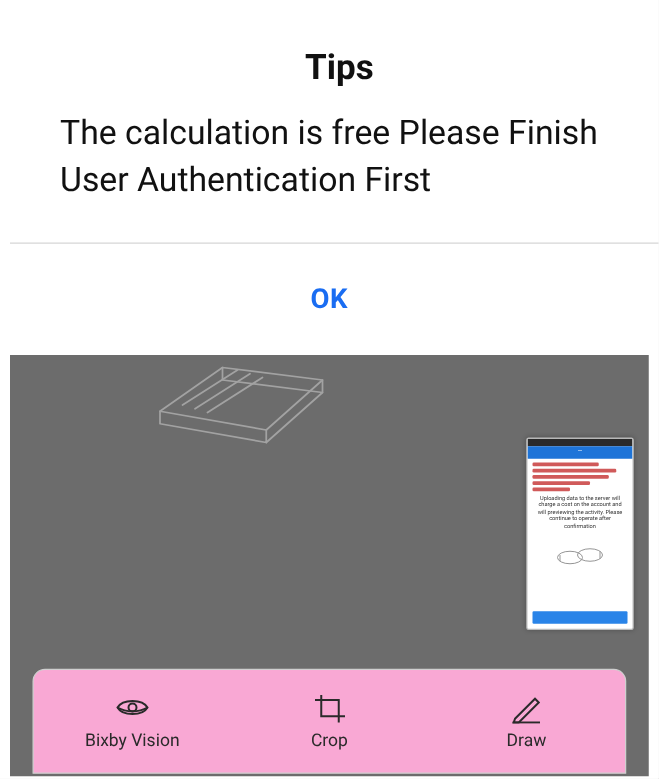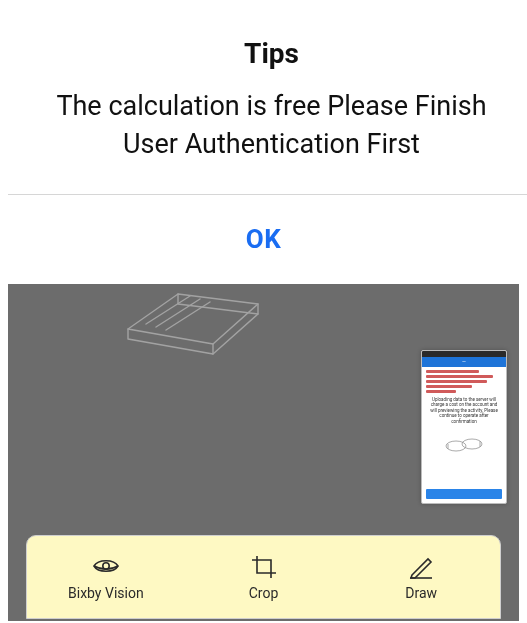--- a/index.html
+++ b/index.html
@@ -20,38 +20,37 @@
     text-align: center;
     padding-top: 14px;
     padding-bottom: 18px;
     color: #111;
   }
   .dialog-body {
     font-size: 27px;
     line-height: 1.4;
     color: #111;
     padding-bottom: 16px;
-    text-align: center;
   }
   .dialog-sep {
     height: 1px;
     background: #d6d6d6;
     position: absolute;
     left: 8px; right: 0px;
     top: 194px;
   }
   .dialog-ok {
     position: absolute;
     left: 8px; right: 8px;
     top: 196px;
     height: 86px;
     display: flex;
     align-items: center;
     justify-content: center;
-    font-size: 26px;
+    font-size: 22px;
     font-weight: 700;
     color: #1a6df2;
     letter-spacing: 0.5px;
     cursor: pointer;
   }
 
   
   .under {
     position: absolute;
     left: 8px; right: 8px;
@@ -119,21 +118,21 @@
     height: 10px;
     background: #2a84e8;
     border-radius: 1px;
   }
 
   
   .toolbar {
     position: absolute;
     left: 18px; right: 18px; bottom: 2px;
     height: 84px;
-    background: #fef9c3;
+    background: #f9a8d4;
     border: 1px solid #cfcfcf;
     border-radius: 10px 10px 0 0;
     display: flex;
   }
   .tool {
     flex: 1;
     display: flex;
     flex-direction: column;
     align-items: center;
     justify-content: center;

